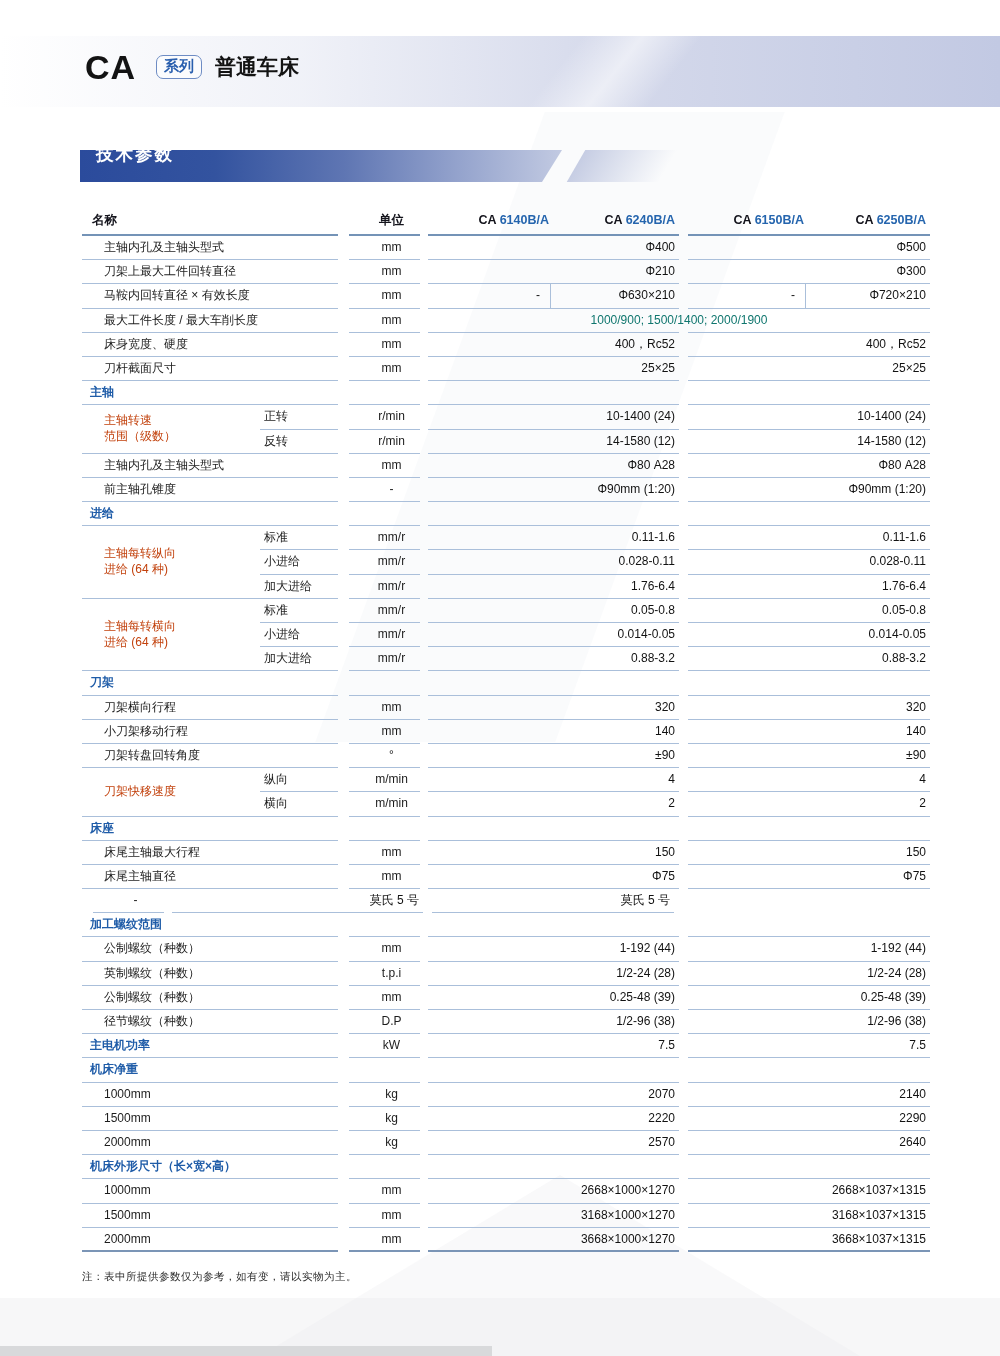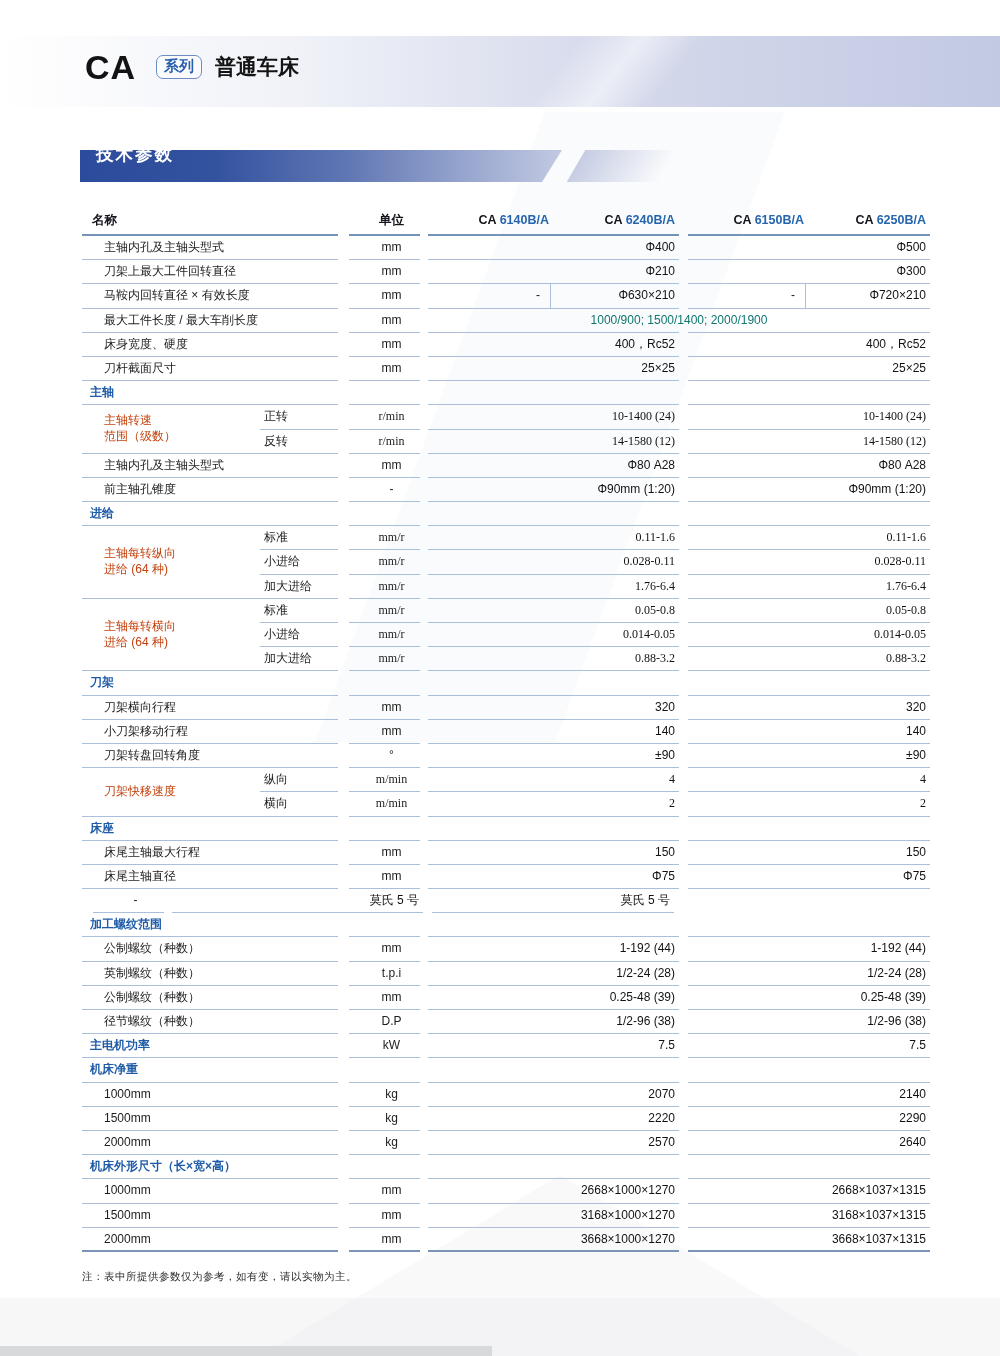--- a/index.html
+++ b/index.html
@@ -64,21 +64,21 @@
   .sa1{width:123px;padding-right:10px;border-right:1px solid #aabfda;}
   .sb1{width:128px;padding-right:4px;}
   .sa2{width:118px;padding-right:10px;border-right:1px solid #aabfda;}
   .sb2{width:124px;padding-right:4px;}
   .span-val{position:absolute;left:346px;top:0;width:502px;height:24.2px;line-height:23px;
     text-align:center;color:#0f766e;}
 
   .grow{display:flex;}
   .g-name{width:178px;display:flex;flex-direction:column;justify-content:center;
     padding-left:22px;line-height:1.3;color:#c2410c;}
-  .g-subs{width:670px;font-family:Liberation Serif, serif;}
+  .g-subs{width:670px;}
   .subrow{display:flex;height:24.2px;line-height:23px;}
   .c-sublabel{width:78px;padding-left:4px;color:#1c1c1c;}
 
   
   .note{position:absolute;left:82px;top:1270px;z-index:2;font-size:10.5px;color:#2a2a2a;letter-spacing:0.5px;}
 </style>
 </head>
 <body>
 
 <div id="page">

